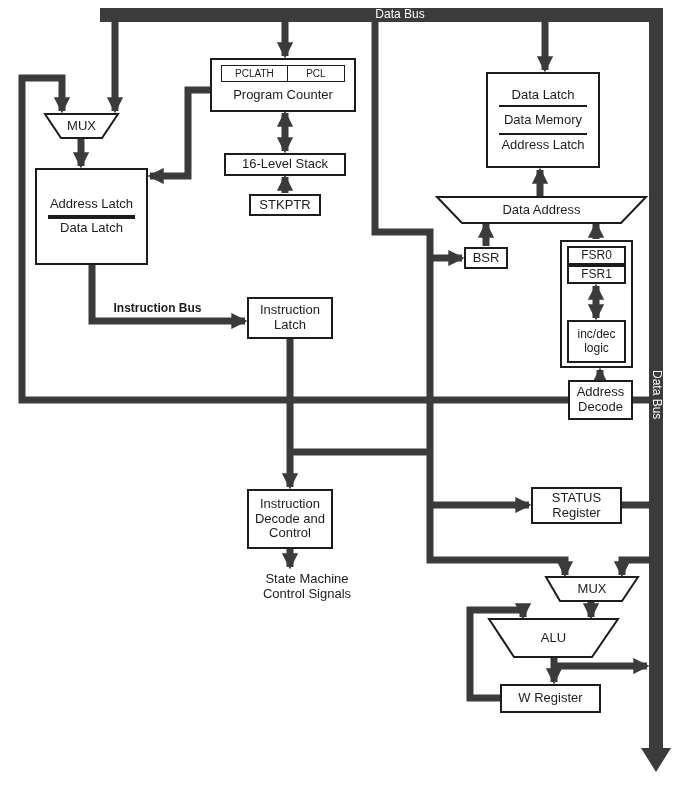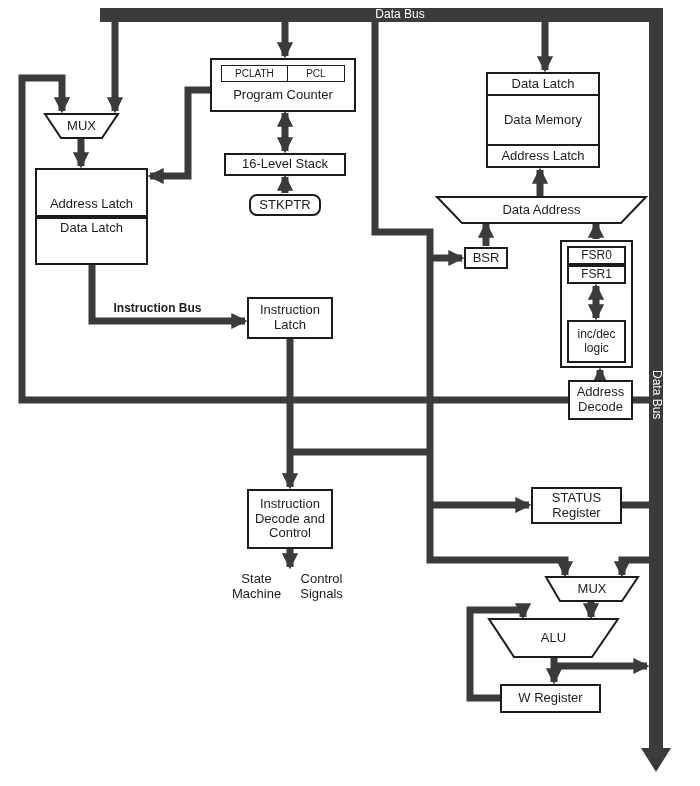--- a/index.html
+++ b/index.html
@@ -15,21 +15,21 @@
   .wire{stroke:var(--line,#3b3b3b);stroke-width:7;fill:none;}
   .busbar{fill:var(--bus-fill,#3b3b3b);}
   .shape{fill:#ffffff;stroke:var(--box-border,#1c1c1c);stroke-width:2;}
   .arrowhead{fill:var(--line,#3b3b3b);}
   .box{
     position:absolute;background:#fff;border:2px solid var(--box-border);
     box-sizing:border-box;display:flex;flex-direction:column;align-items:center;
     justify-content:center;text-align:center;font-size:13px;line-height:1.15;
   }
   .box.outline{background:transparent;}
-  .composite{padding:0;}
+  .composite{padding:11px;}
   .composite .row{width:100%;display:flex;align-items:center;justify-content:center;box-sizing:border-box;}
   .row.top{height:22px;border-bottom:2px solid var(--box-border);}
   .row.mid{flex:1;}
   .row.bottom{height:22px;border-top:2px solid var(--box-border);}
   .pclath-row{
     position:absolute;left:9px;right:9px;top:5px;height:17px;
     border:1.5px solid var(--box-border);display:flex;font-size:10px;box-sizing:border-box;
   }
   .pclath-cell{flex:1.15;border-right:1.5px solid var(--box-border);display:flex;align-items:center;justify-content:center;}
   .pcl-cell{flex:1;display:flex;align-items:center;justify-content:center;}
@@ -105,21 +105,21 @@
   </div>
 
   <div class="label" style="left:45px;top:114px;width:73px;height:24px;">MUX</div>
 
   <div class="box composite" style="left:35px;top:168px;width:113px;height:97px;">
     <div class="row top">Address Latch</div>
     <div class="row bottom">Data Latch</div>
   </div>
 
   <div class="box" style="left:224px;top:153px;width:122px;height:23px;">16-Level Stack</div>
-  <div class="box" style="left:249px;top:194px;width:72px;height:22px;border-radius:8px;">STKPTR</div>
+  <div class="box" style="left:249px;top:194px;width:72px;height:22px;">STKPTR</div>
 
   <div class="box composite" style="left:486px;top:72px;width:114px;height:96px;">
     <div class="row top">Data Latch</div>
     <div class="row mid">Data Memory</div>
     <div class="row bottom">Address Latch</div>
   </div>
 
   <div class="label" style="left:437px;top:197px;width:209px;height:26px;">Data Address</div>
 
   <div class="box" style="left:464px;top:247px;width:44px;height:22px;">BSR</div>
@@ -143,21 +143,21 @@
   </div>
 
   <div class="label small bold" style="left:95px;top:301px;width:125px;height:15px;">Instruction Bus</div>
 
   <div class="box" style="left:247px;top:489px;width:86px;height:60px;">
     <div>Instruction</div>
     <div>Decode and</div>
     <div>Control</div>
   </div>
 
-  <div class="label" style="left:225px;top:570px;width:130px;height:34px;flex-direction:row;">
+  <div class="label" style="left:242px;top:570px;width:130px;height:34px;flex-direction:column;">
     <div>State Machine</div>
     <div>Control Signals</div>
   </div>
 
   <div class="box" style="left:531px;top:487px;width:91px;height:37px;">
     <div>STATUS</div>
     <div>Register</div>
   </div>
 
   <div class="label" style="left:546px;top:577px;width:92px;height:24px;">MUX</div>

